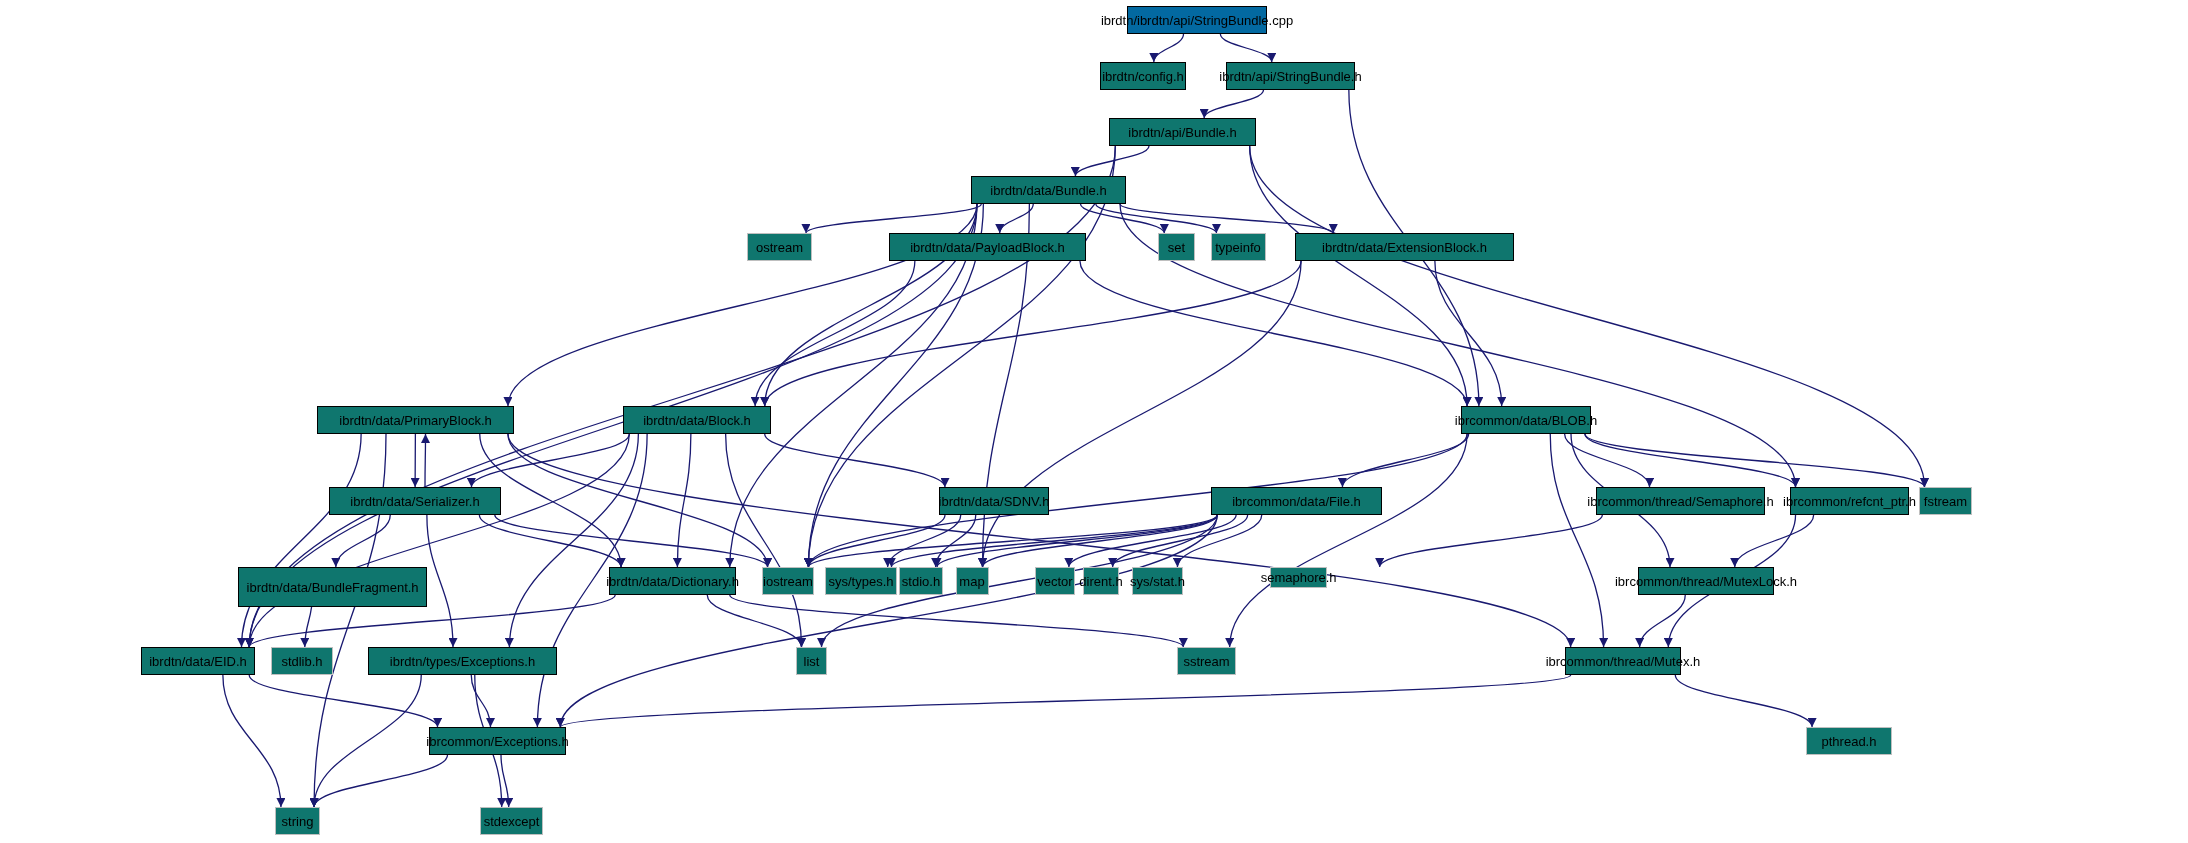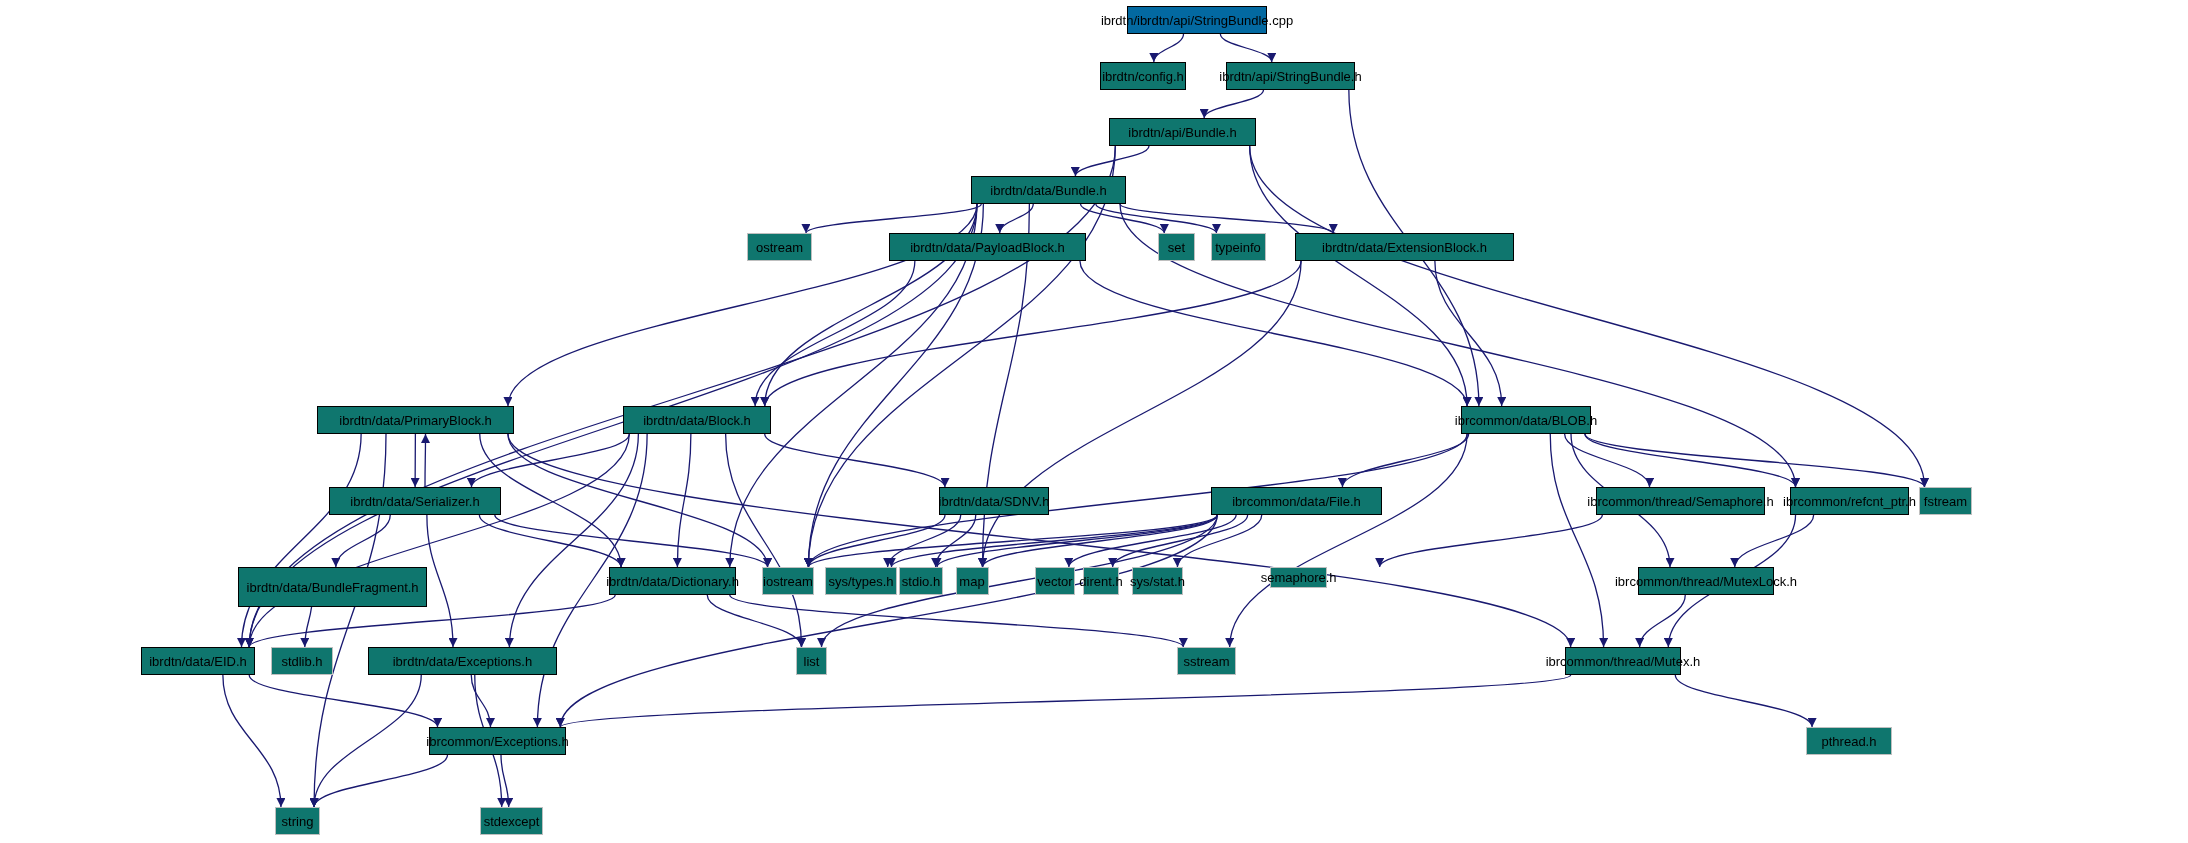--- a/index.html
+++ b/index.html
@@ -199,21 +199,21 @@
       <div class="node local" style="left: 1637.8px; top: 567px; width: 136.4px; height: 28px;">
         <span>ibrcommon/thread/MutexLock.h</span>
       </div>
       <div class="node local" style="left: 140.8px; top: 647px; width: 114.4px; height: 28px;">
         <span>ibrdtn/data/EID.h</span>
       </div>
       <div class="node system" style="left: 271.2px; top: 647px; width: 61.6px; height: 28px;">
         <span>stdlib.h</span>
       </div>
       <div class="node local" style="left: 368.45px; top: 647px; width: 188.1px; height: 28px;">
-        <span>ibrdtn/data/Exceptions.h</span>
+        <span>ibrdtn/types/Exceptions.h</span>
       </div>
       <div class="node system" style="left: 795.55px; top: 647px; width: 31.9px; height: 28px;">
         <span>list</span>
       </div>
       <div class="node system" style="left: 1177.35px; top: 647px; width: 58.3px; height: 28px;">
         <span>sstream</span>
       </div>
       <div class="node local" style="left: 1564.7px; top: 647px; width: 116.6px; height: 28px;">
         <span>ibrcommon/thread/Mutex.h</span>
       </div>

